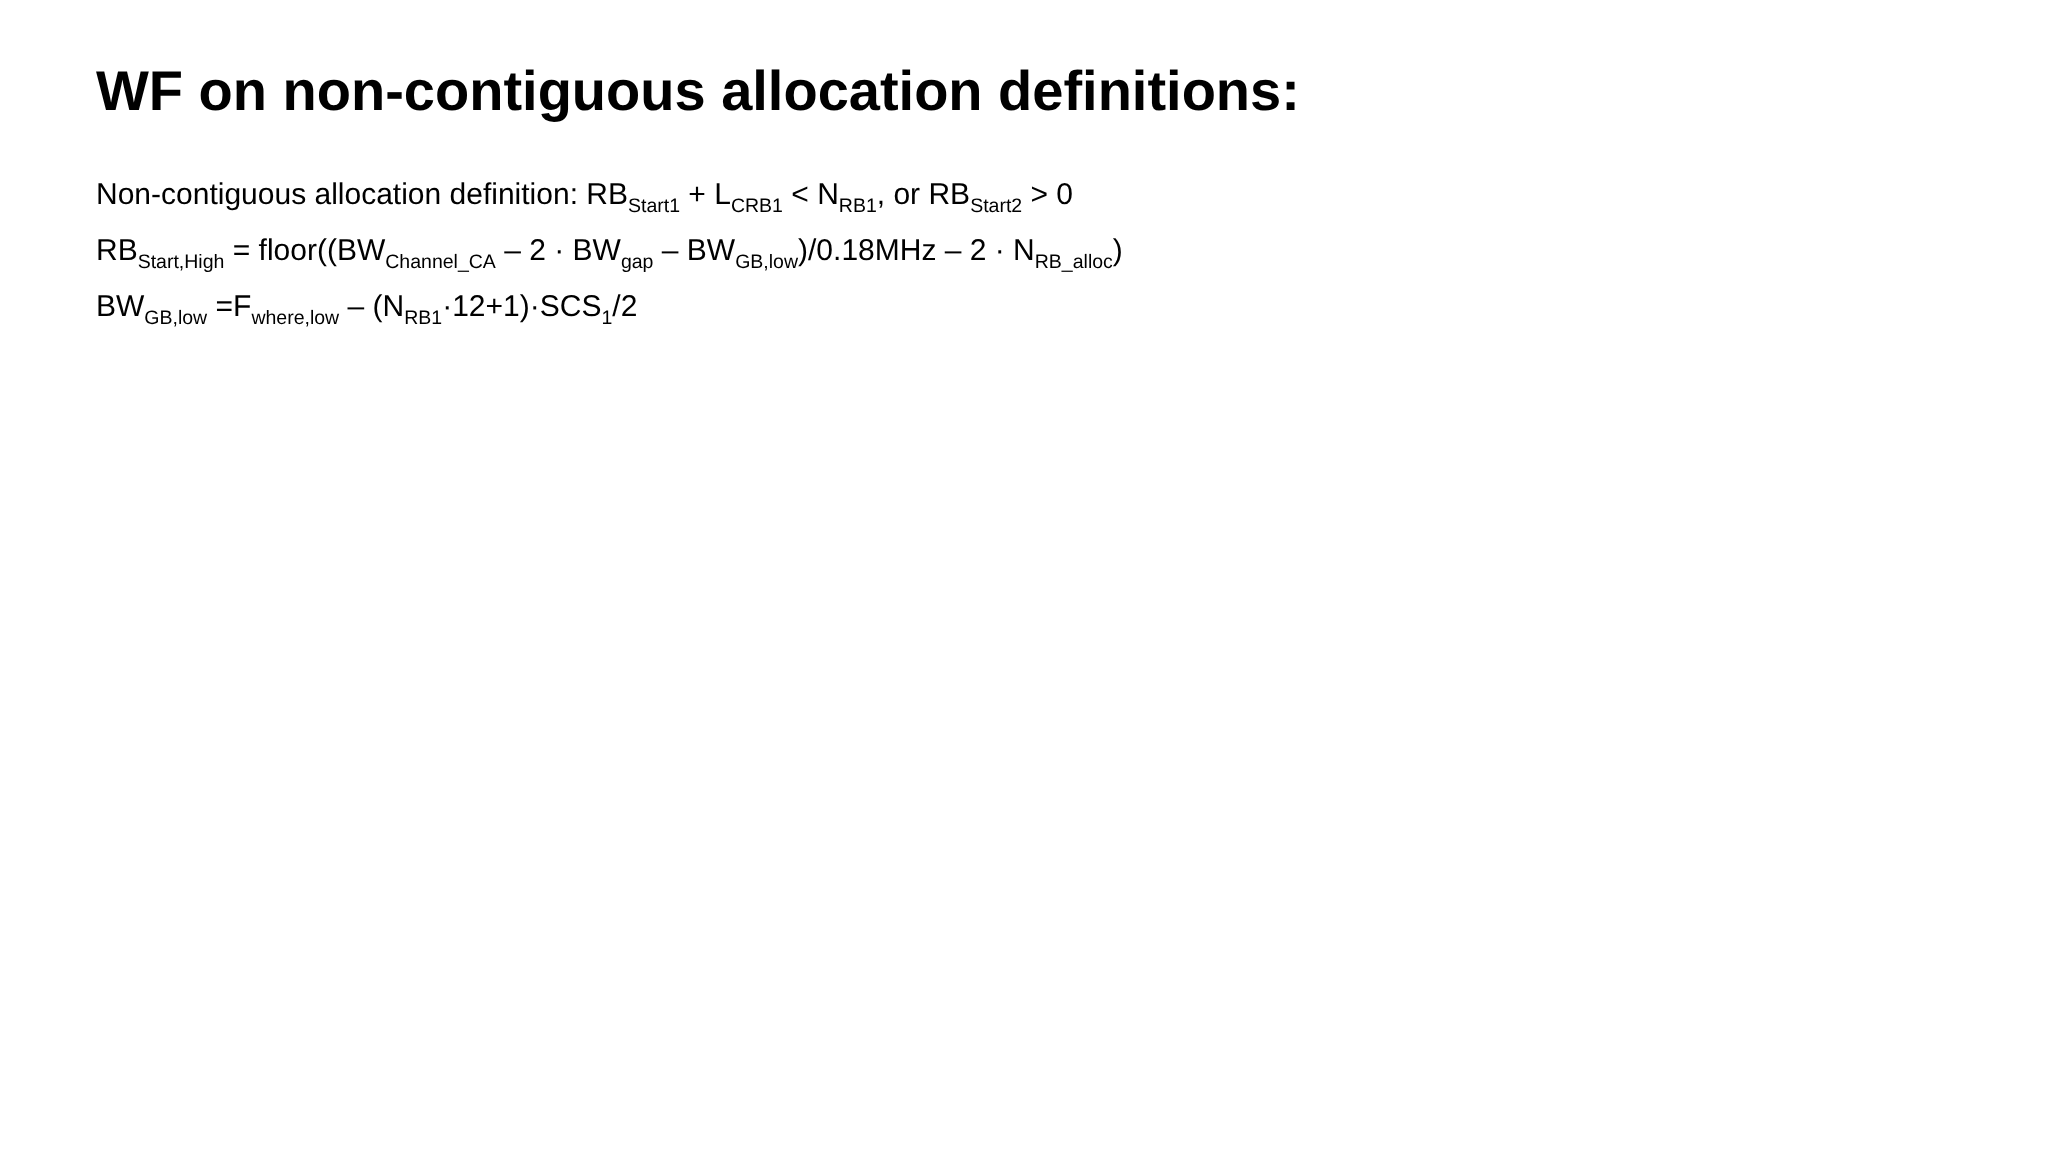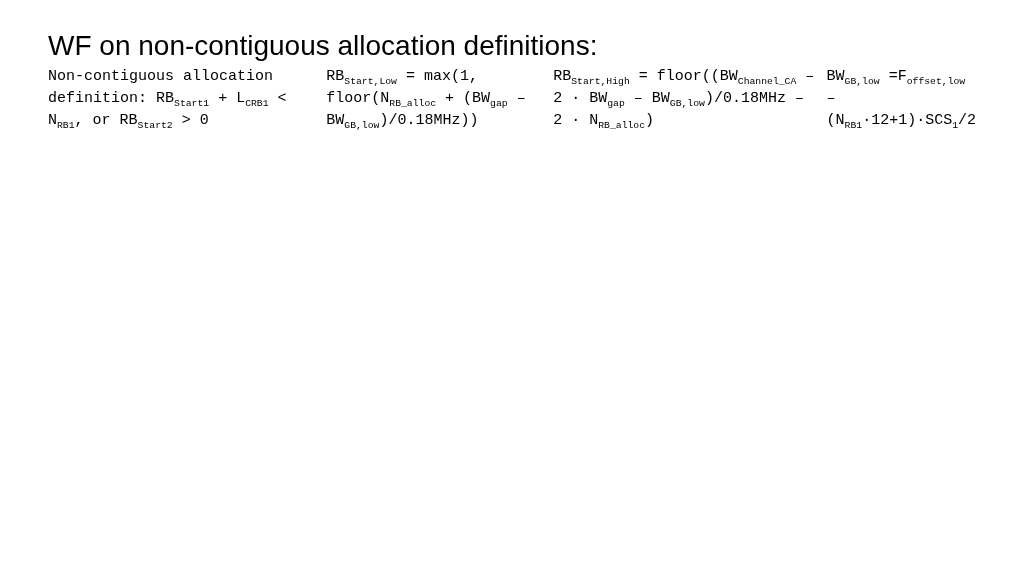--- a/index.html
+++ b/index.html
@@ -20,34 +20,33 @@
     .slide-container {
       width: 100%;
       height: 100%;
       display: flex;
       flex-direction: column;
       gap: 0;
     }
 
     .title {
       font-size: 28px;
-      font-weight: 400;
+      font-weight: 700;
       color: #000000;
       line-height: 1.25;
-      margin-bottom: 3px;
+      margin-bottom: 24px;
     }
 
     .content-body {
       font-size: 15px;
       color: #000000;
       line-height: 1.45;
       display: flex;
-      flex-direction: row;
+      flex-direction: column;
       gap: 6px;
-      font-family: Liberation Mono, monospace;
     }
 
     .line {
       display: block;
     }
 
     sub {
       font-size: 0.65em;
       vertical-align: sub;
       line-height: 0;
@@ -65,28 +64,25 @@
   <div class="content-body">
 
     <span class="line">
       Non-contiguous allocation definition: RB<sub>Start1</sub> + L<sub>CRB1</sub> &lt; N<sub>RB1</sub>, or RB<sub>Start2</sub> &gt; 0
     </span>
 
 
 
 
 
-    <span class="line">
-      RB<sub>Start,Low</sub> = max(1, floor(N<sub>RB_alloc</sub> + (BW<sub>gap</sub> – BW<sub>GB,low</sub>)/0.18MHz))
-    </span>
 
     <span class="line">
       RB<sub>Start,High</sub> = floor((BW<sub>Channel_CA</sub> – 2 · BW<sub>gap</sub> – BW<sub>GB,low</sub>)/0.18MHz – 2 · N<sub>RB_alloc</sub>)
     </span>
 
     <span class="line">
-      BW<sub>GB,low</sub> =F<sub>offset,low</sub> – (N<sub>RB1</sub>·12+1)·SCS<sub>1</sub>/2
+      BW<sub>GB,low</sub> =F<sub>where,low</sub> – (N<sub>RB1</sub>·12+1)·SCS<sub>1</sub>/2
     </span>
 
 
   </div>
 
 </div>
 
 </body></html>

